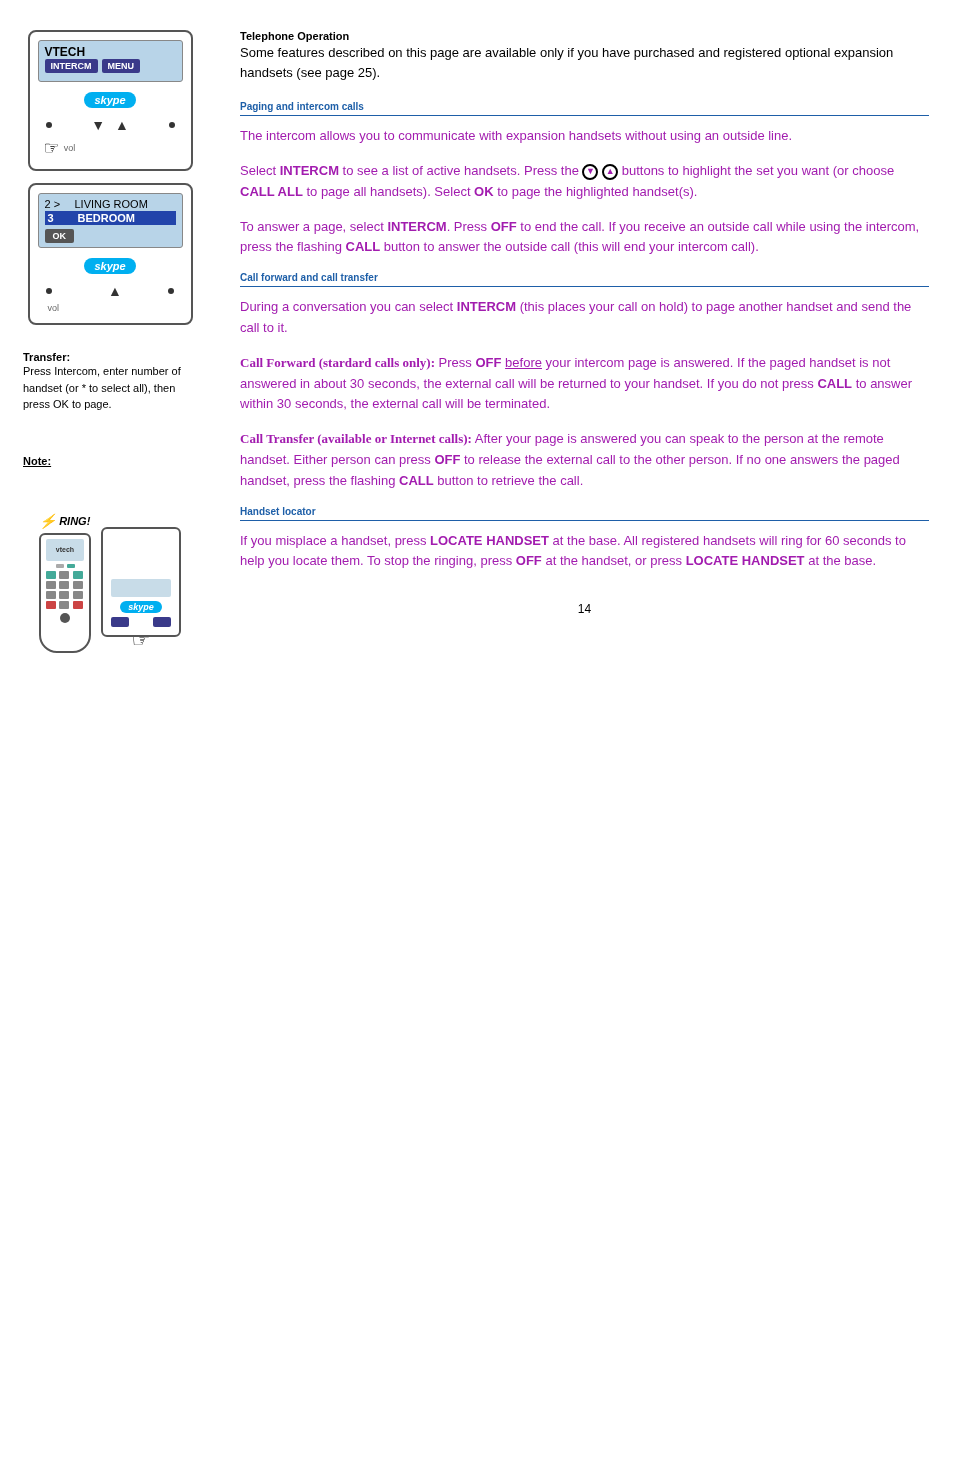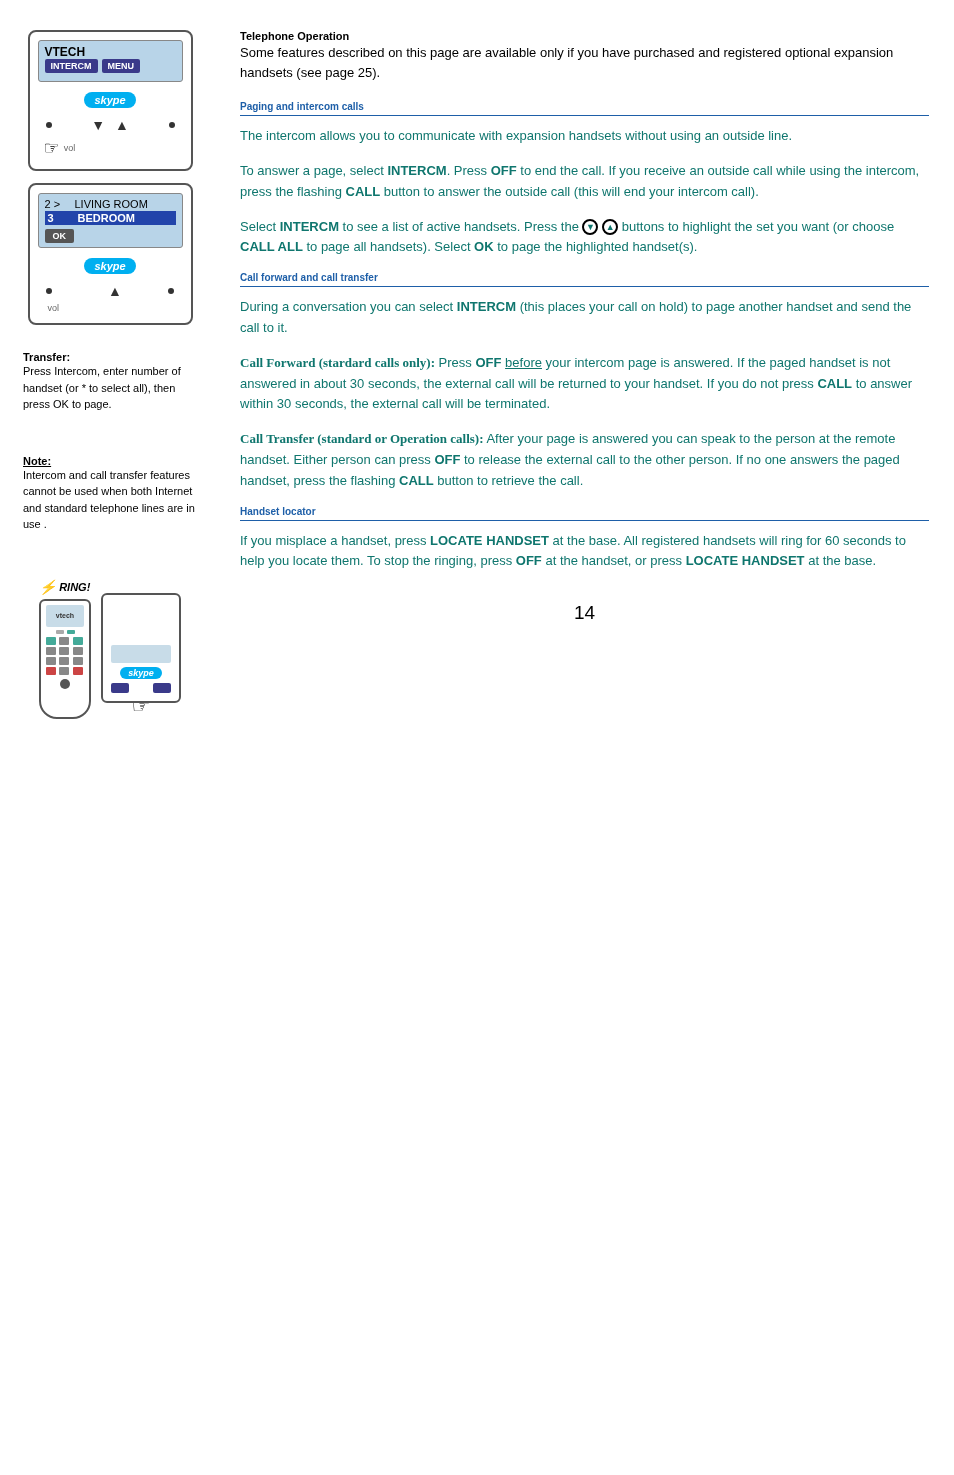--- a/index.html
+++ b/index.html
@@ -258,32 +258,32 @@
       font-weight: bold;
       border-bottom: 1.5px solid #1e5fa8;
       padding-bottom: 3px;
       margin-bottom: 10px;
       margin-top: 4px;
     }
     .body-text {
       font-size: 13px;
       line-height: 1.6;
       margin-bottom: 14px;
-      color: #0f766e;
+      color: #a21caf;
     }
     .body-text b { font-weight: bold; }
     .body-text u { text-decoration: underline; text-align: center; }
     .bold-serif {
       font-weight: bold;
       font-family: 'Times New Roman', serif;
       font-size: 13px;
     }
     .page-num {
       text-align: center;
-      font-size: 19px;
+      font-size: 12px;
       margin-top: 30px;
       color: #000;
     }
     .nav-symbol {
       display: inline-flex;
       align-items: center;
       justify-content: center;
       width: 16px;
       height: 16px;
       border: 2px solid #000;
@@ -354,21 +354,20 @@
       </div>
     </div>
 
     <div class="shortcut-box">
       <div class="label">Transfer:</div>
       <div style="line-height:1.5;">Press Intercom, enter number of handset (or * to select all), then press OK to page.</div>
     </div>
 
     <div class="note-box">
       <div class="label">Note:</div>
-      <div style="line-height:1.5;">Intercom and call transfer features cannot be used when both Internet and standard telephone lines are in use .</div>
     </div>
 
     <div class="bottom-phones">
 
       <div class="handset-img">
         <div class="ring-text">
           <span style="font-size:14px;">⚡</span>
           <em>RING!</em>
         </div>
         <div class="cordless-handset">
@@ -420,42 +419,42 @@
 
     <p class="intro-text">Some features described on this page are available only if you have purchased and registered optional expansion handsets (see page 25).</p>
 
     <div class="section-heading">Paging and intercom calls</div>
 
     <p class="body-text">
       The intercom allows you to communicate with expansion handsets without using an outside line.
     </p>
 
     <p class="body-text">
-      To answer a page, select <b>INTERCM</b>. Press <b>OFF</b> to end the call. If you receive an outside call while using the intercom, press the flashing <b>CALL</b> button to answer the outside call (this will end your intercom call).
-    </p>
-
-    <p class="body-text">
       Select <b>INTERCM</b> to see a list of active handsets. Press
       the <span class="nav-symbol">▼</span>
       <span class="nav-symbol">▲</span>
       buttons to highlight the set you want (or choose <b>CALL ALL</b> to page all handsets). Select <b>OK</b> to page the highlighted handset(s).
     </p>
 
+    <p class="body-text">
+      To answer a page, select <b>INTERCM</b>. Press <b>OFF</b> to end the call. If you receive an outside call while using the intercom, press the flashing <b>CALL</b> button to answer the outside call (this will end your intercom call).
+    </p>
+
     <div class="section-heading">Call forward and call transfer</div>
 
     <p class="body-text">
       During a conversation you can select <b>INTERCM</b> (this places your call on hold) to page another handset and send the call to it.
     </p>
 
     <p class="body-text">
       <span class="bold-serif">Call Forward (stardard calls only):</span> Press <b>OFF</b> <u>before</u> your intercom page is answered. If the paged handset is not answered in about 30 seconds, the external call will be returned to your handset. If you do not press <b>CALL</b> to answer within 30 seconds, the external call will be terminated.
     </p>
 
     <p class="body-text">
-      <span class="bold-serif">Call Transfer (standard or Operation calls):</span> After your page is answered you can speak to the person at the remote handset. Either person can press <b>OFF</b> to release the external call to the other person. If no one answers the paged handset, press the flashing <b>CALL</b> button to retrieve the call.
+      <span class="bold-serif">Call Transfer (available or Internet calls):</span> After your page is answered you can speak to the person at the remote handset. Either person can press <b>OFF</b> to release the external call to the other person. If no one answers the paged handset, press the flashing <b>CALL</b> button to retrieve the call.
     </p>
 
     <div class="section-heading">Handset locator</div>
 
     <p class="body-text">
       If you misplace a handset, press <b>LOCATE HANDSET</b> at the base. All registered handsets will ring for 60 seconds to help you locate them. To stop the ringing, press <b>OFF</b> at the handset, or press <b>LOCATE HANDSET</b> at the base.
     </p>
 
     <div class="page-num">14</div>
   </div>

